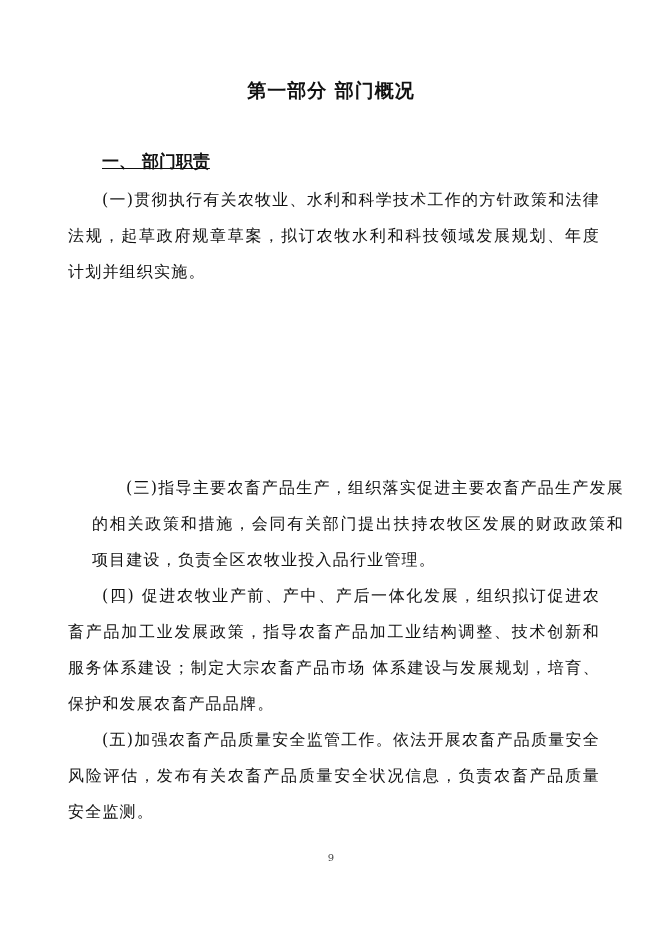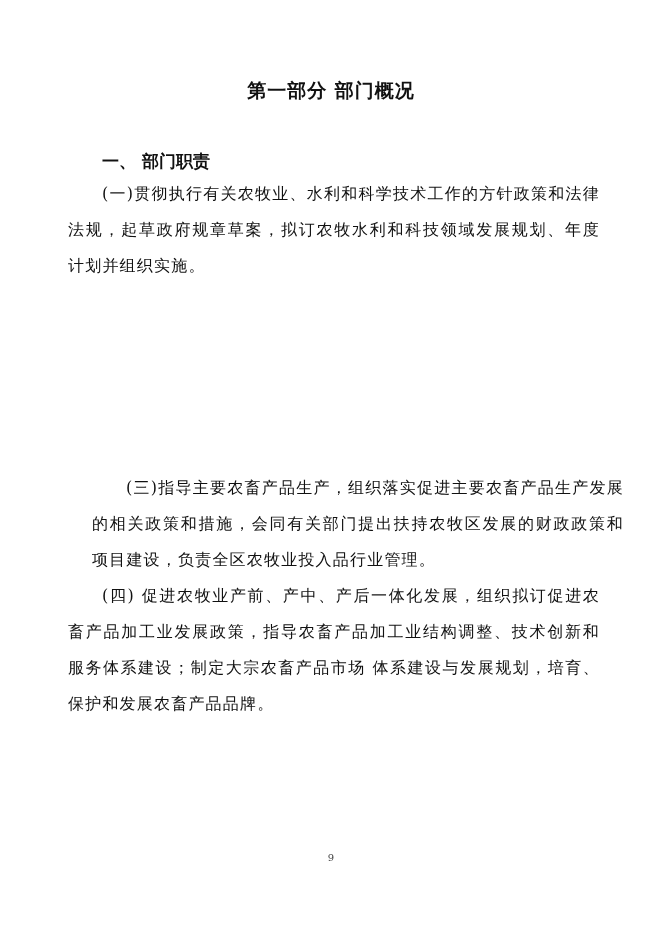--- a/index.html
+++ b/index.html
@@ -4,40 +4,41 @@
 <style>
   html, body { margin: 0; padding: 0; background: #ffffff; }
   body { width: 662px; height: 936px; position: relative; overflow: hidden; color: #111; }
   .page { position: absolute; left: 0; top: 0; width: 662px; height: 936px; }
   .title {
     position: absolute; left: 0; width: 662px; top: 78px; text-align: center;
     font-family: "DejaVu Sans", sans-serif; font-weight: bold; font-size: 19px; letter-spacing: 1px;
   }
   .section-heading {
     position: absolute; left: 102px; top: 150px;
-    font-family: "DejaVu Sans", sans-serif; font-weight: bold; font-size: 17px;
+    font-family: "DejaVu Sans", sans-serif; font-weight: bold; font-size: 17px; text-decoration: underline;
   }
   .para {
     position: absolute; left: 68px; width: 532px;
     font-family: "DejaVu Serif", serif; font-size: 16px; line-height: 36px;
     letter-spacing: 1.2px; text-align: justify; text-indent: 34px; margin: 0;
   }
-  .p1 { top: 176px; }
+  .p1 { top: 182px; }
   .p2 { top: 290px; }
   .p3 { top: 470px; margin-left: 24px; }
   .p4 { top: 578px; }
   .p5 { top: 722px; }
   .page-number {
     position: absolute; left: 0; width: 662px; top: 852px; text-align: center;
     font-family: "DejaVu Serif", serif; font-size: 10px; color: #444;
   }
 </style>
 </head>
 <body>
 
 <div class="page">
   <div class="title">第一部分  部门概况</div>
   <div class="section-heading">一、  部门职责</div>
   <p class="para p1">(一)贯彻执行有关农牧业、水利和科学技术工作的方针政策和法律法规，起草政府规章草案，拟订农牧水利和科技领域发展规划、年度计划并组织实施。</p>
   <p class="para p3">(三)指导主要农畜产品生产，组织落实促进主要农畜产品生产发展的相关政策和措施，会同有关部门提出扶持农牧区发展的财政政策和项目建设，负责全区农牧业投入品行业管理。</p>
   <p class="para p4">(四) 促进农牧业产前、产中、产后一体化发展，组织拟订促进农畜产品加工业发展政策，指导农畜产品加工业结构调整、技术创新和服务体系建设；制定大宗农畜产品市场 体系建设与发展规划，培育、保护和发展农畜产品品牌。</p>
+  <p class="para p5">(五)加强农畜产品质量安全监管工作。依法开展农畜产品质量安全风险评估，发布有关农畜产品质量安全状况信息，负责农畜产品质量安全监测。</p>
   <div class="page-number">9</div>
 </div>
 
 </body></html>

